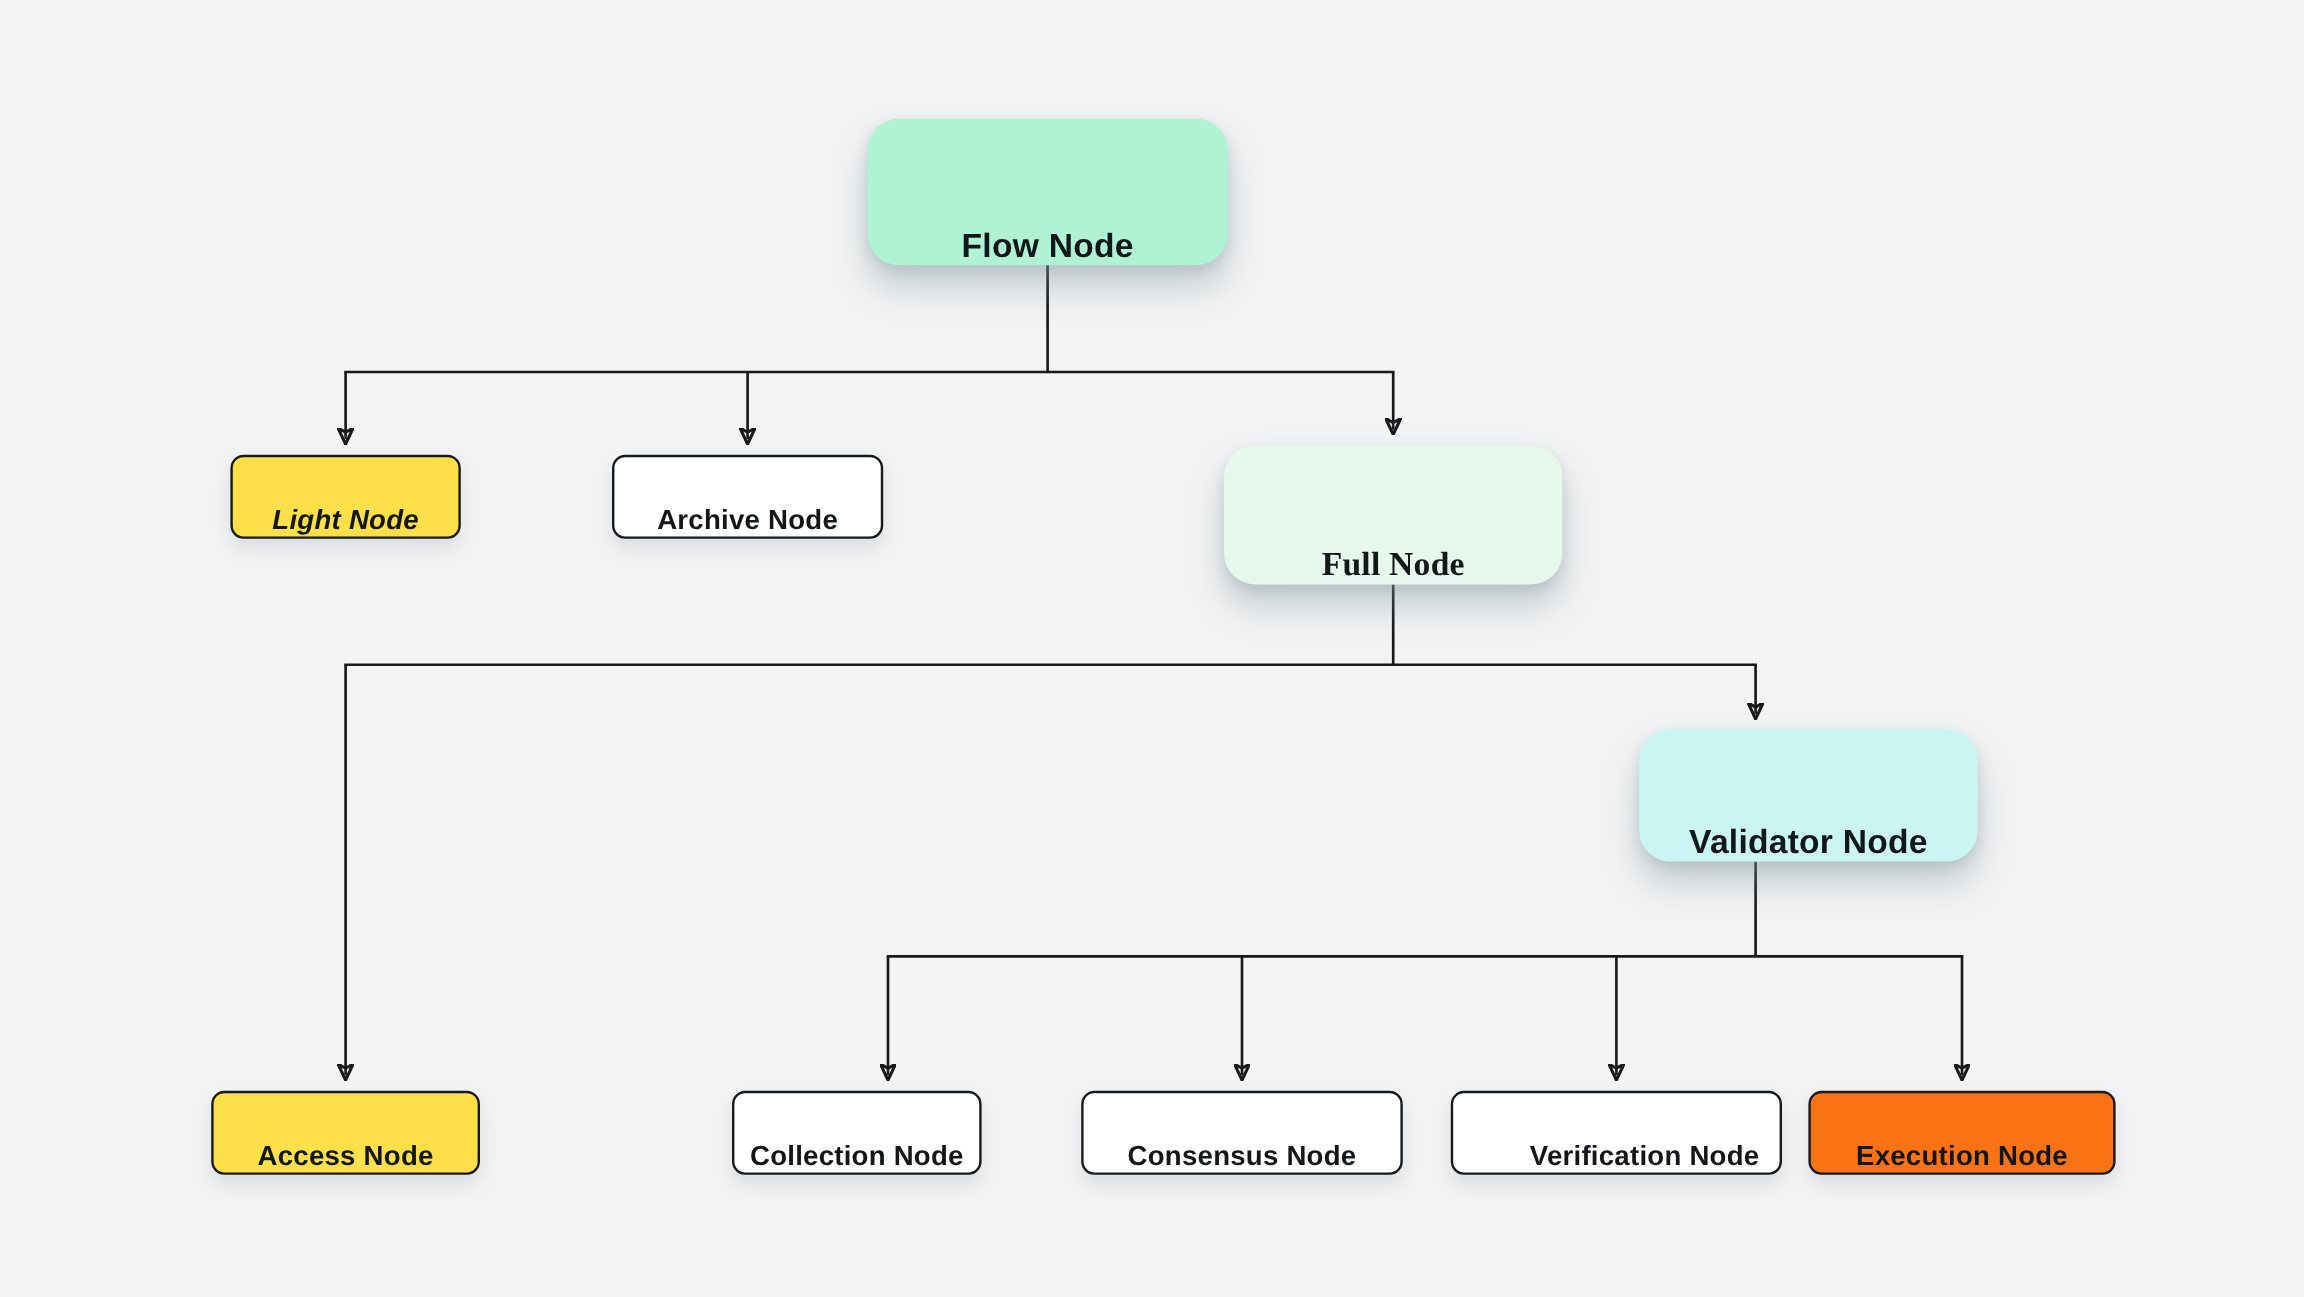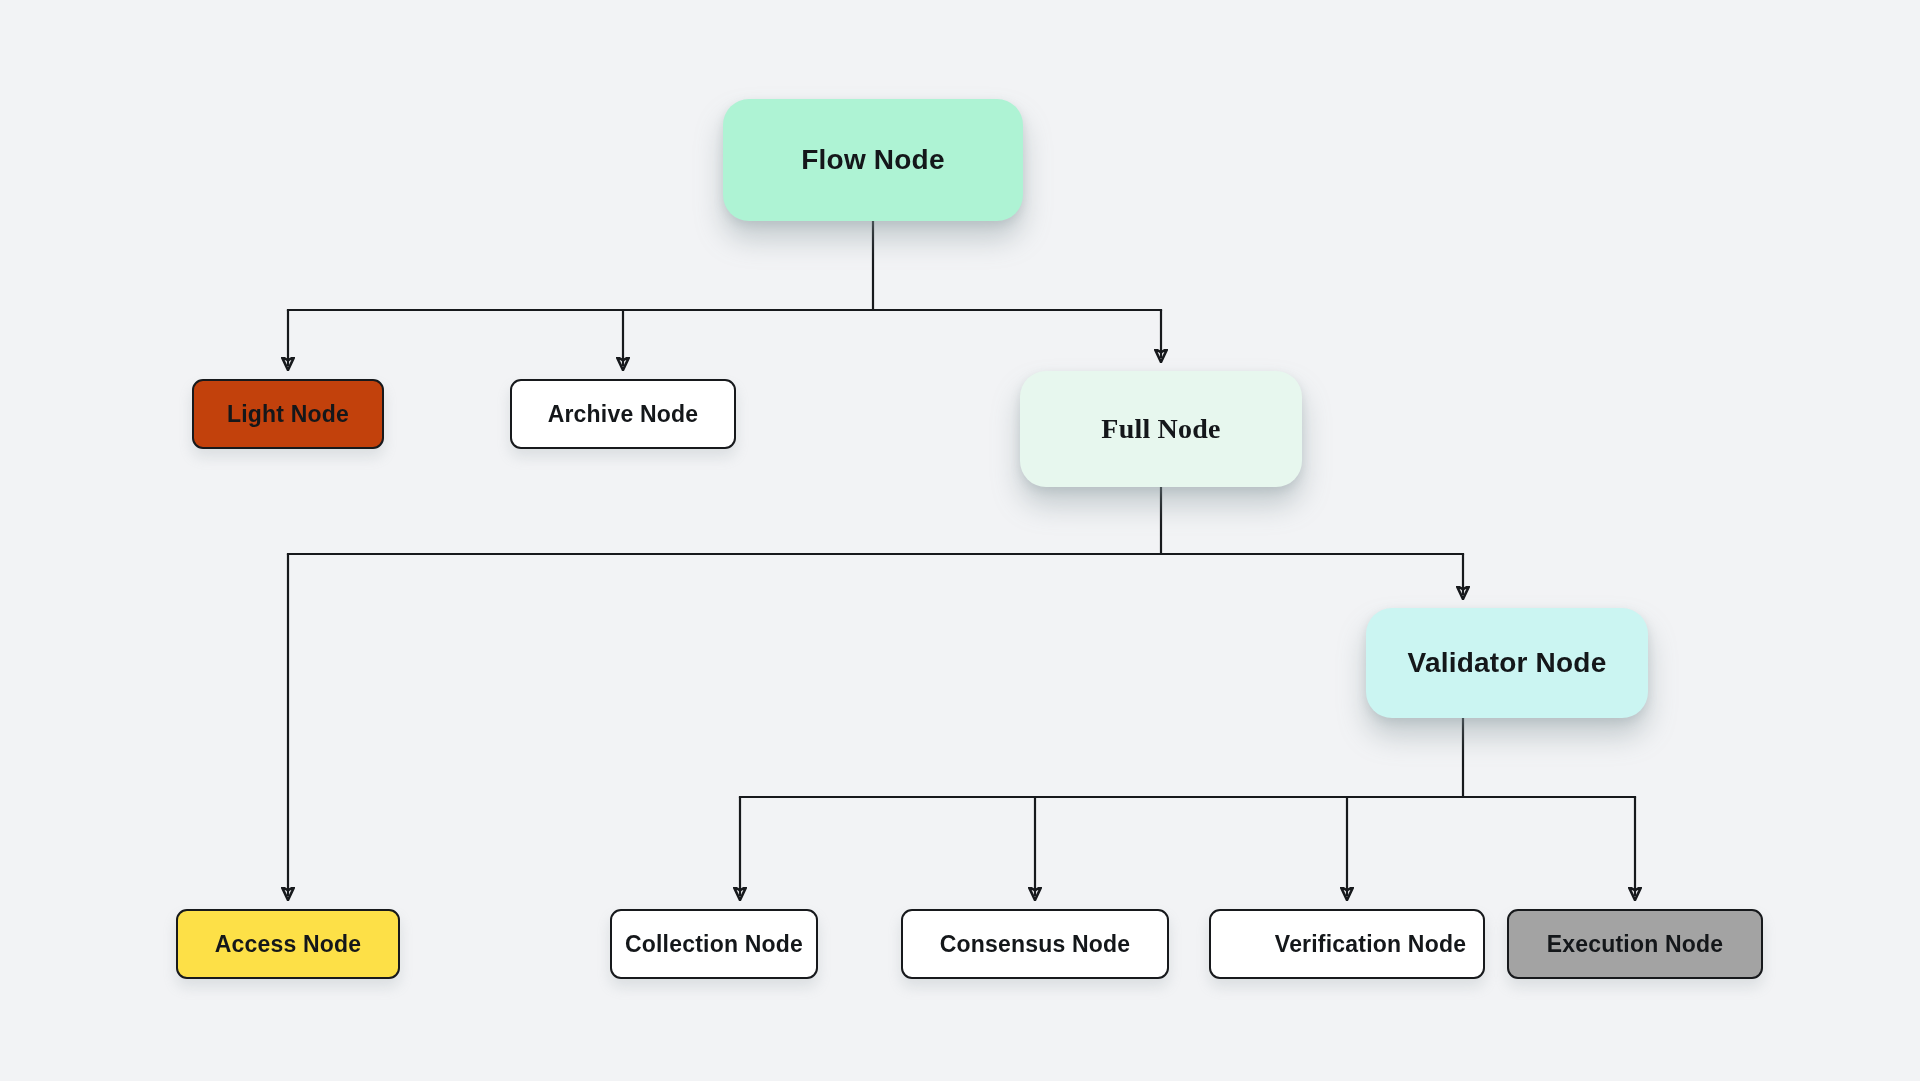--- a/index.html
+++ b/index.html
@@ -20,21 +20,21 @@
     height: 1081px;
   }
   .edges path {
     fill: none;
     stroke: var(--line, #17191c);
     stroke-width: 2.2;
   }
   .node {
     position: absolute;
     display: flex;
-    align-items: center;
+    align-items: flex-end;
     justify-content: center;
     color: #14171a;
     text-align: center;
     white-space: nowrap;
   }
   .tier {
     border-radius: 26px;
     font-size: 28px;
     font-weight: 600;
     letter-spacing: 0.2px;
@@ -90,21 +90,21 @@
     <path d="M740 797 V896" marker-end="url(#arrow)"></path>
     <path d="M1035 797 V896" marker-end="url(#arrow)"></path>
     <path d="M1347 797 V896" marker-end="url(#arrow)"></path>
     <path d="M1635 797 V896" marker-end="url(#arrow)"></path>
   </svg>
 
   <div class="node tier" id="node-flow" style="background: rgb(174, 243, 212);">
     <span>Flow Node</span>
   </div>
 
-  <div class="node leaf" id="node-light" style="background: #c2410c;">
+  <div class="node leaf" id="node-light" style="background: #fde047; font-style: italic;">
     <span>Light Node</span>
   </div>
 
   <div class="node leaf" id="node-archive" style="background: rgb(255, 255, 255);">
     <span>Archive Node</span>
   </div>
 
   <div class="node tier" id="node-full" style="background: rgb(231, 247, 238); font-family: Liberation Serif, serif;">
     <span>Full Node</span>
   </div>
@@ -122,17 +122,17 @@
   </div>
 
   <div class="node leaf" id="node-consensus" style="background: rgb(255, 255, 255);">
     <span>Consensus Node</span>
   </div>
 
   <div class="node leaf" id="node-verification" style="background: rgb(255, 255, 255); padding-left: 47px;">
     <span>Verification Node</span>
   </div>
 
-  <div class="node leaf" id="node-execution" style="background: #a3a3a3;">
+  <div class="node leaf" id="node-execution" style="background: #f97316;">
     <span>Execution Node</span>
   </div>
 
 </div>
 
 </body></html>

